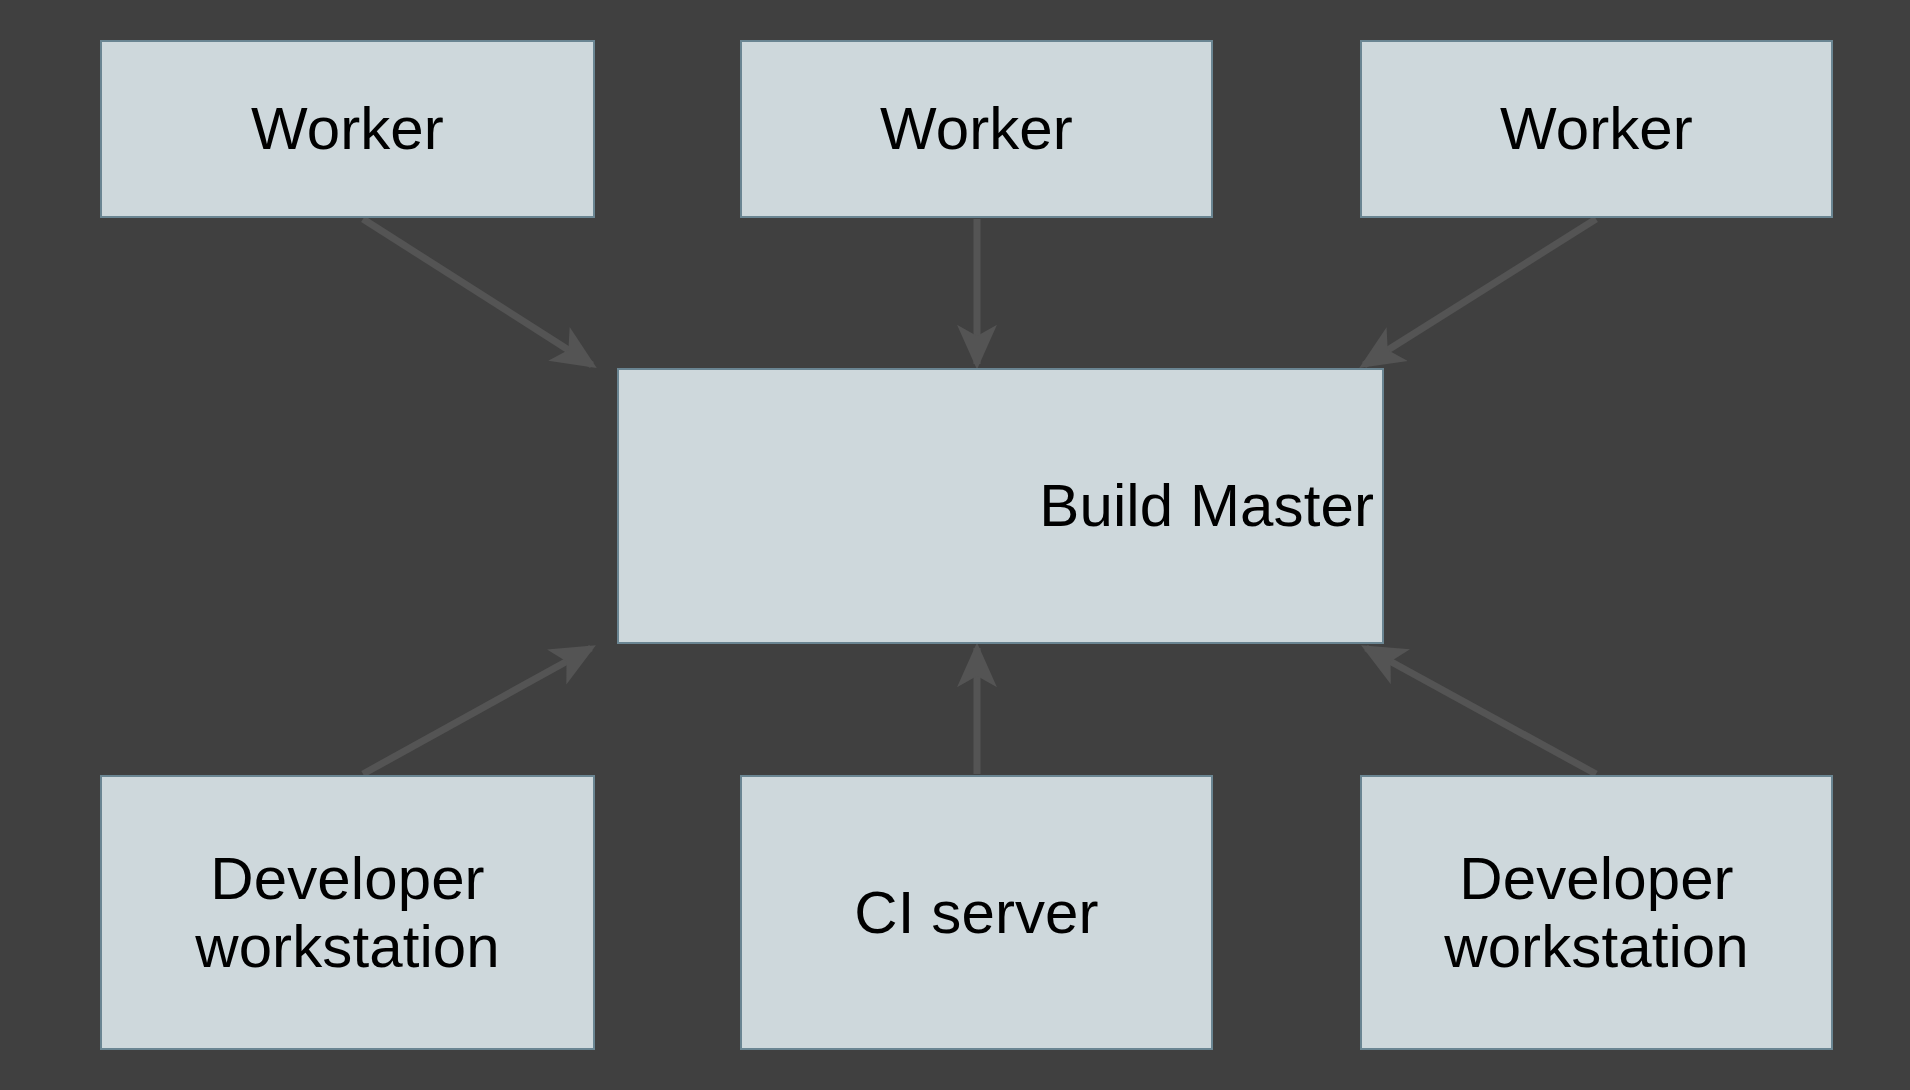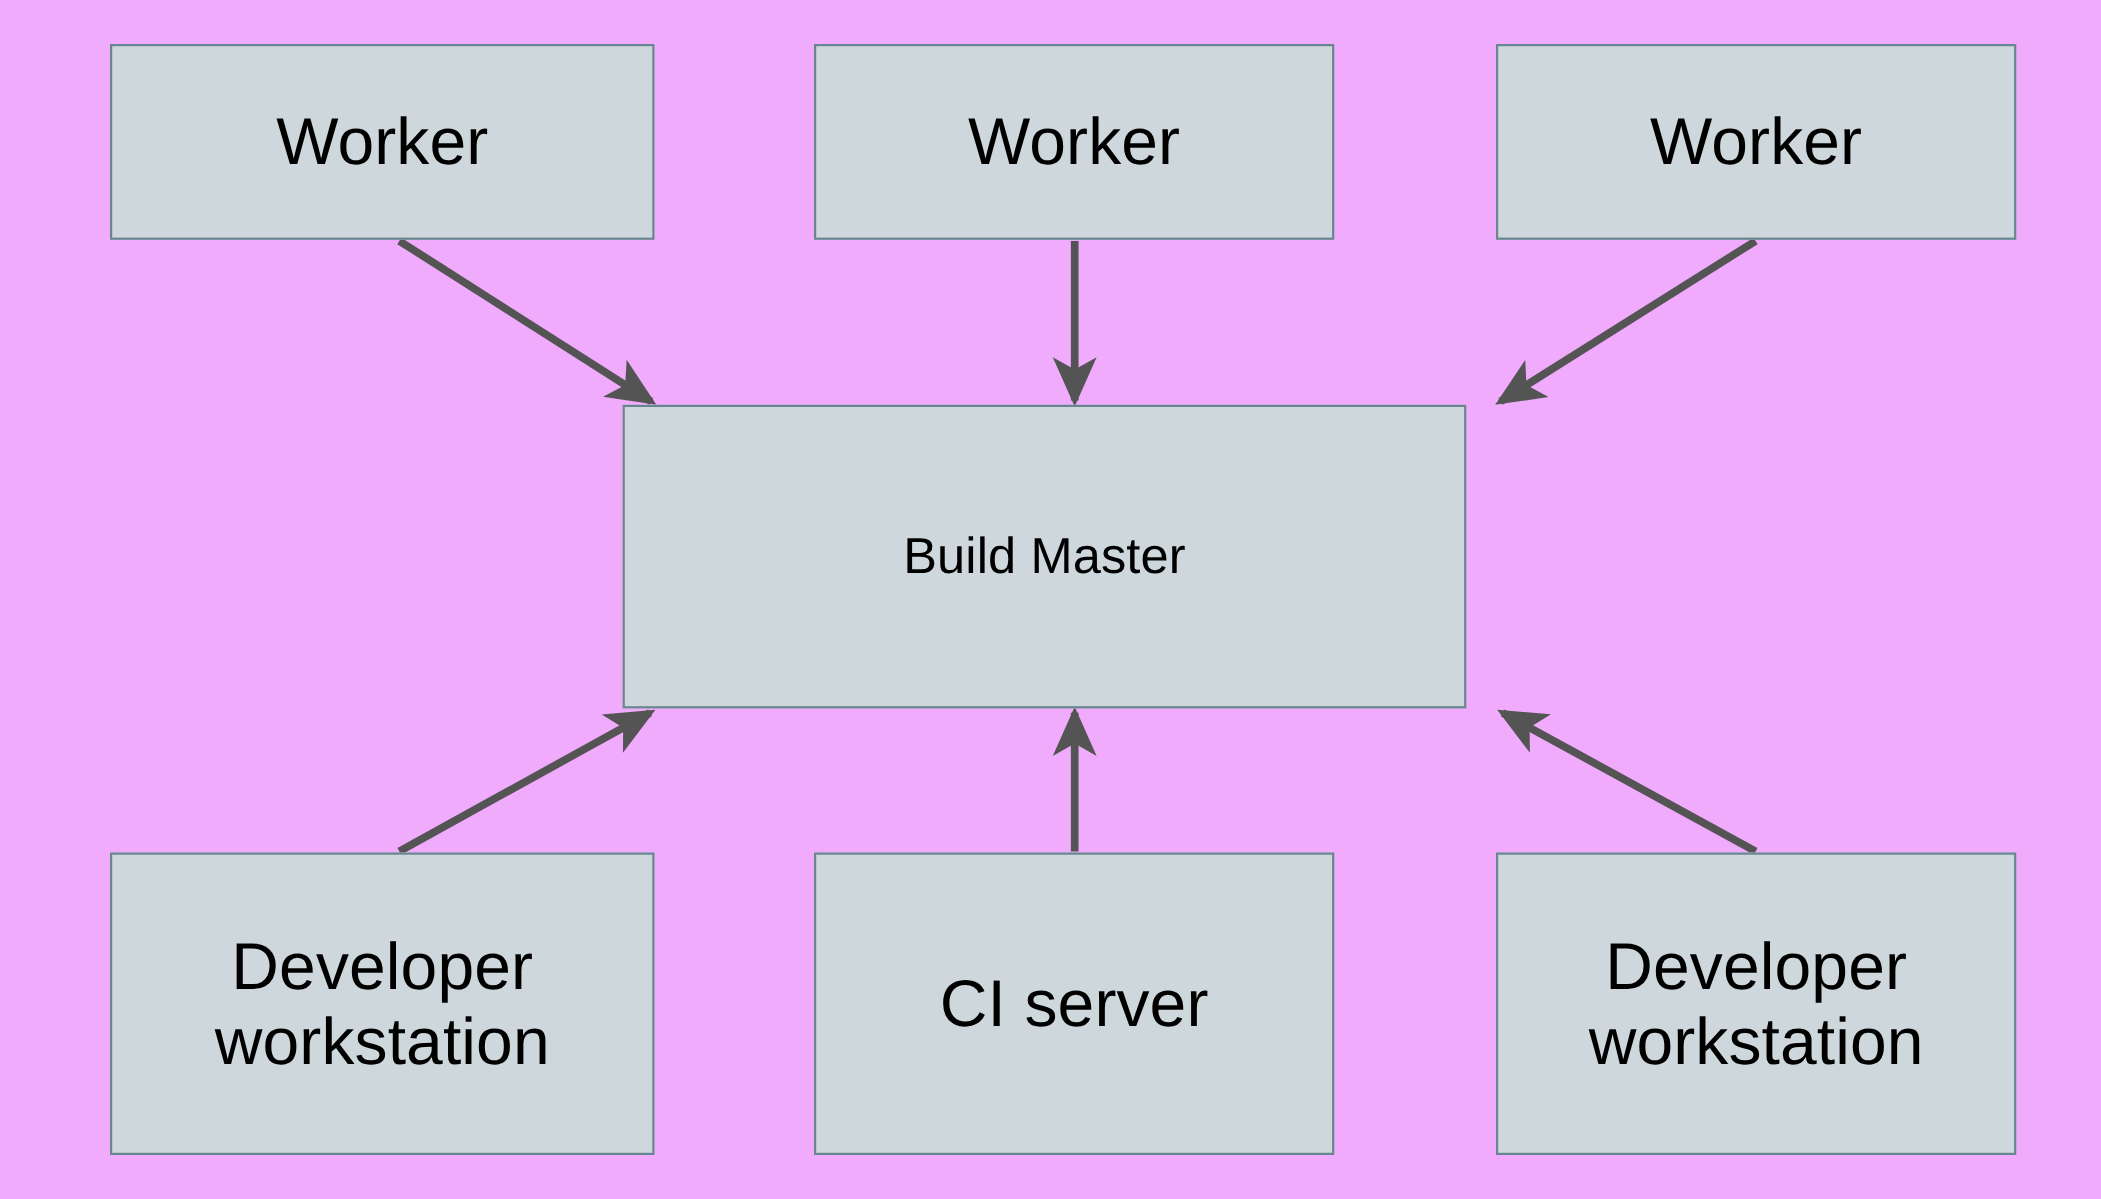--- a/index.html
+++ b/index.html
@@ -7,21 +7,21 @@
     padding: 0;
     background: #ffffff;
   }
   body {
     font-family: "Liberation Sans", sans-serif;
   }
   #canvas {
     position: relative;
     width: 1910px;
     height: 1090px;
-    background: #f0abfc;
+    background: #404040;
     overflow: hidden;
   }
   #edge-layer {
     position: absolute;
     left: 0;
     top: 0;
     width: 1910px;
     height: 1090px;
     pointer-events: none;
   }
@@ -39,21 +39,21 @@
     letter-spacing: 0.1px;
     white-space: pre-line;
   }
   .node-label {
     display: block;
     padding: 0 8px;
   }
   .node-worker-1 { left: 100px; top: 40px;  width: 495px; height: 178px; font-size: 60px; }
   .node-worker-2 { left: 740px; top: 40px;  width: 473px; height: 178px; font-size: 60px; }
   .node-worker-3 { left: 1360px; top: 40px; width: 473px; height: 178px; font-size: 60px; }
-  .node-build-master { left: 566px; top: 368px; width: 767px; height: 276px; font-size: 46px; }
+  .node-build-master { left: 617px; top: 368px; width: 767px; height: 276px; font-size: 60px; justify-content: flex-end; }
   .node-dev-1 { left: 100px; top: 775px;  width: 495px; height: 275px; font-size: 60px; }
   .node-ci { left: 740px; top: 775px;  width: 473px; height: 275px; font-size: 60px; justify-content: center; }
   .node-dev-2 { left: 1360px; top: 775px; width: 473px; height: 275px; font-size: 60px; }
 </style>
 </head>
 <body>
 
 <div id="canvas">
 
   <svg id="edge-layer" viewBox="0 0 1910 1090" width="1910" height="1090" xmlns="http://www.w3.org/2000/svg">

